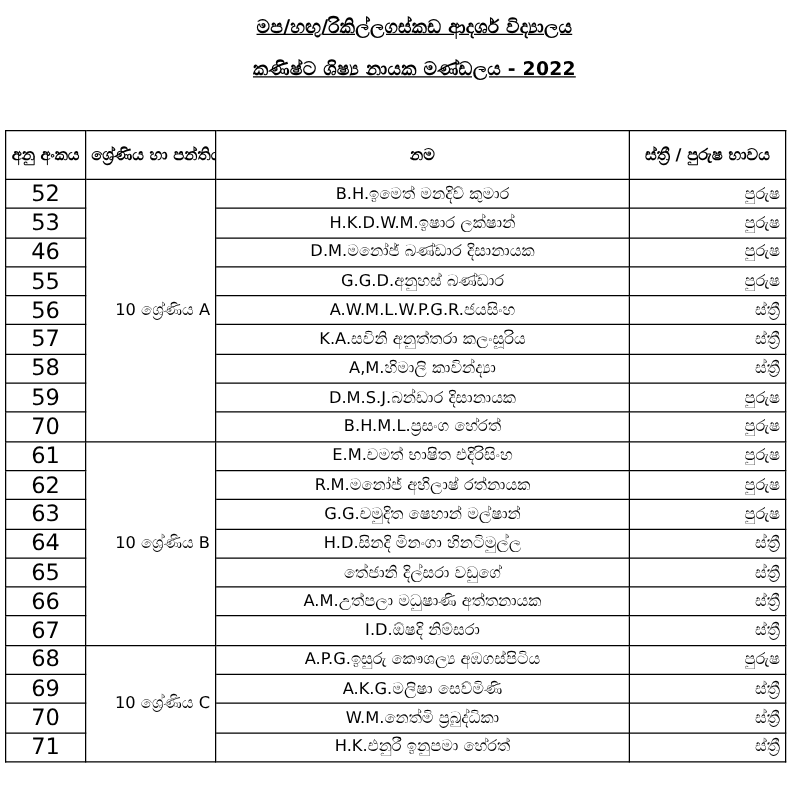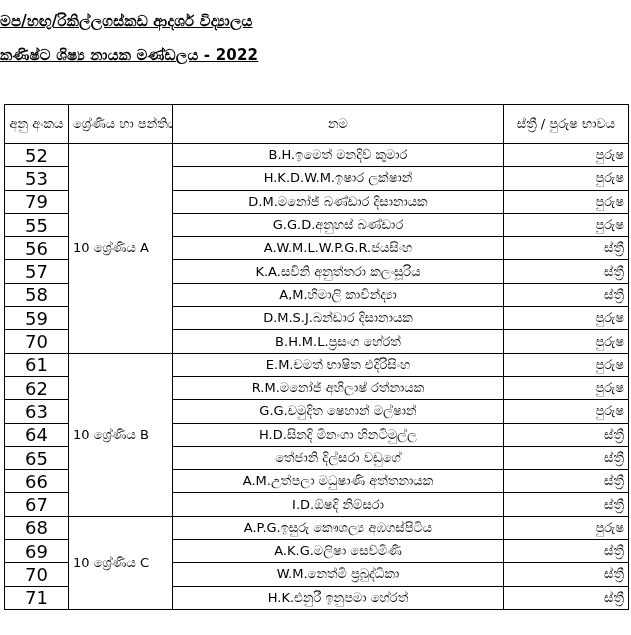--- a/index.html
+++ b/index.html
@@ -3,21 +3,21 @@
 <meta charset="utf-8">
 <style>
   * { box-sizing: border-box; }
   html, body { margin: 0; padding: 0; }
   body {
     width: 631px; height: 635px;
     background: #ffffff; color: #000000;
     font-family: "DejaVu Sans", "Liberation Sans", sans-serif;
   }
   .page { width: 631px; height: 635px; background: #fff; overflow: hidden; }
-  .titles { padding-top: 12px; }
+  .titles { text-align: center; padding-top: 12px; padding-left: 32px; }
   .title {
     font-weight: bold;
     font-size: 15px;
     line-height: 19px;
     text-decoration: underline;
     margin: 0 0 15px 0;
     letter-spacing: 0.2px;
   }
   table.roster {
     border-collapse: collapse;
@@ -26,27 +26,27 @@
     margin: 39px 0 0 4px;
     font-size: 13px;
   }
   .roster th, .roster td {
     border: 1px solid #000;
     padding: 0 4px;
     overflow: hidden;
     white-space: nowrap;
   }
   .roster th {
-    font-weight: normal;
+    font-weight: bold;
     height: 39px;
     text-align: center;
   }
   .roster td { height: 23.3px; }
   .cell-no { text-align: center; font-size: 18px; }
-  .cell-grade { text-align: left; }
+  .cell-grade { text-align: right; }
   .cell-name { text-align: center; padding-left: 8px; }
   .cell-gender { text-align: right; }
 </style>
 </head>
 <body>
 
 <div class="page">
 
   <div class="titles">
     <div class="title">මප/හඟු/රිකිල්ලගස්කඩ ආදර්ශ විද්‍යාලය</div>
@@ -74,21 +74,21 @@
           <td class="cell-grade" rowspan="9">10 ශ්‍රේණිය A</td>
           <td class="cell-name">B.H.ඉමෙත් මනදිව් කුමාර</td>
           <td class="cell-gender">පුරුෂ</td>
         </tr>
         <tr>
           <td class="cell-no">53</td>
           <td class="cell-name">H.K.D.W.M.ඉෂාර ලක්ෂාන්</td>
           <td class="cell-gender">පුරුෂ</td>
         </tr>
         <tr>
-          <td class="cell-no">79</td>
+          <td class="cell-no">46</td>
           <td class="cell-name">D.M.මනෝජ් බණ්ඩාර දිසානායක</td>
           <td class="cell-gender">පුරුෂ</td>
         </tr>
         <tr>
           <td class="cell-no">55</td>
           <td class="cell-name">G.G.D.අනුහස් බණ්ඩාර</td>
           <td class="cell-gender">පුරුෂ</td>
         </tr>
         <tr>
           <td class="cell-no">56</td>

